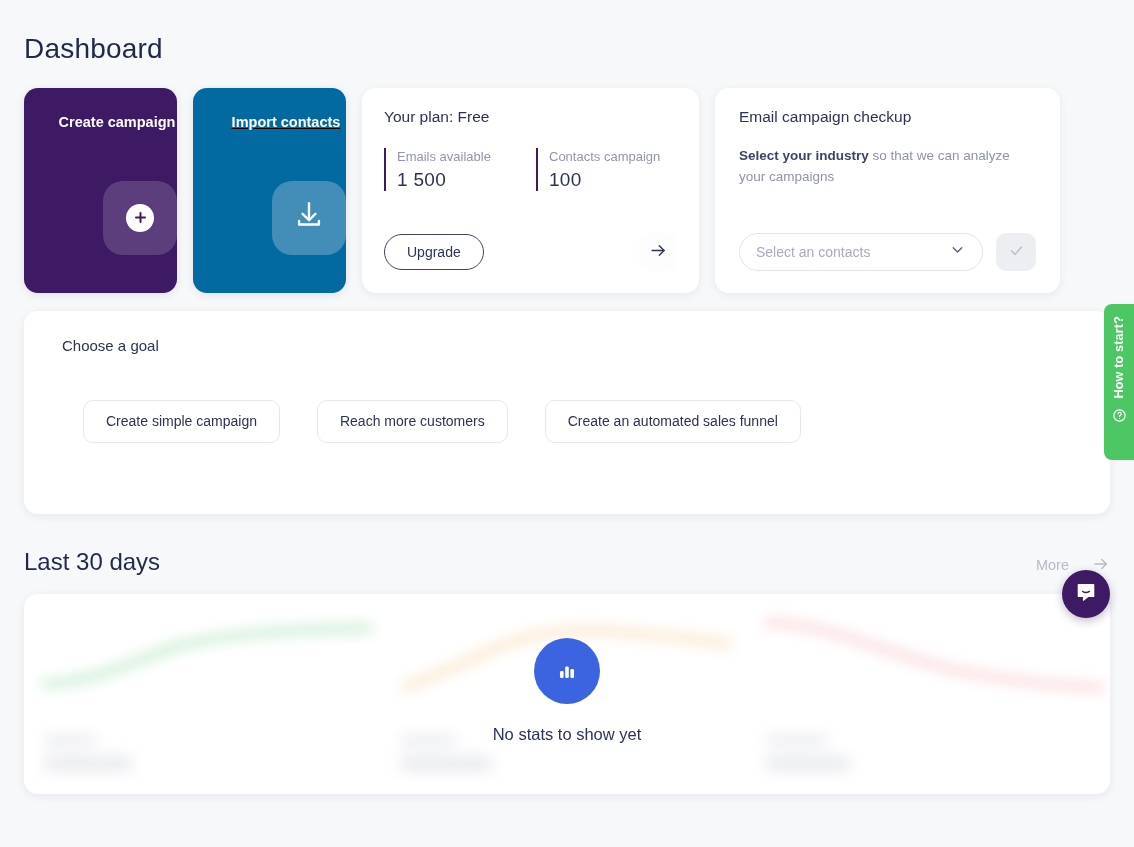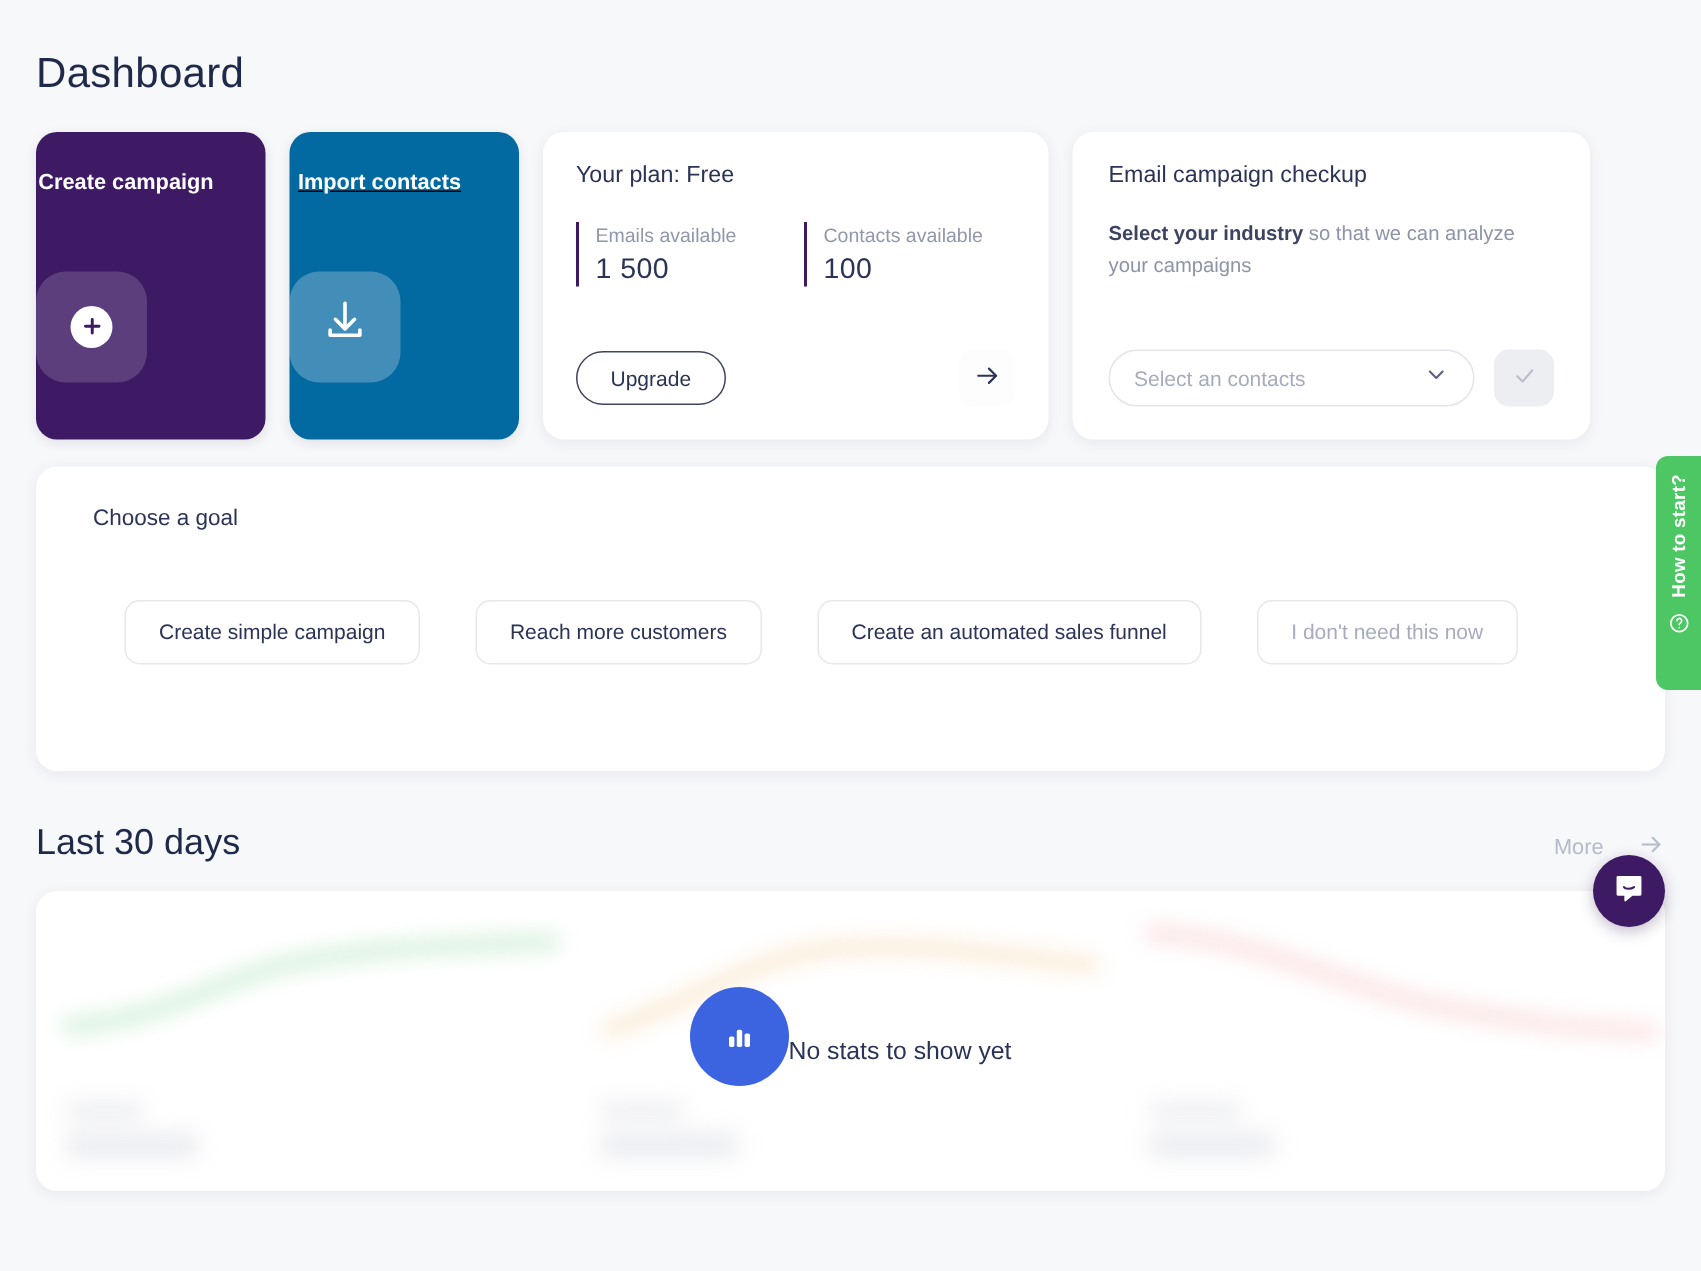--- a/index.html
+++ b/index.html
@@ -14,21 +14,21 @@
   .page-title {
     font-size: 28px; color: #1f2a4a; font-weight: 400;
     letter-spacing: .2px; padding-top: 32px; line-height: 1.2;
   }
 
   
   .top-row { display: flex; gap: 16px; margin-top: 22px; align-items: flex-start; }
 
   .action-card {
     width: 153px; height: 205px; border-radius: 14px;
-    display: flex; flex-direction: column; align-items: flex-start;
+    display: flex; flex-direction: column; align-items: flex-end;
     padding-top: 22px; cursor: pointer; position: relative;
     box-shadow: 0 2px 8px rgba(30,30,60,.10);
   }
   .action-card .ac-label {
     color: #fff; font-size: 14.5px; font-weight: 700; text-align: center;
     line-height: 1.7; width: 120px;
   }
   .action-card .ac-iconbox {
     width: 74px; height: 74px; border-radius: 20px; margin-top: auto;
     margin-bottom: 38px; display: flex; align-items: center; justify-content: center;
@@ -105,21 +105,21 @@
 
   .stats-panel {
     margin-top: 18px; height: 200px; position: relative; overflow: hidden;
   }
   .blur-layer { position: absolute; inset: 0; filter: blur(7px); opacity: .55; }
   .spark { position: absolute; height: 90px; }
   .sk-labels { position: absolute; bottom: 22px; display: flex; flex-direction: column; gap: 9px; }
   .sk-bar { background: #dcdee6; border-radius: 4px; height: 11px; }
 
   .empty-state {
-    position: absolute; inset: 0; display: flex; 
+    position: absolute; inset: 0; display: flex; flex-direction: column;
     align-items: center; justify-content: center; padding-bottom: 6px;
   }
   .empty-icon {
     width: 66px; height: 66px; border-radius: 50%; background: #3d64e0;
     display: flex; align-items: center; justify-content: center;
   }
   .empty-title { font-size: 16.5px; color: #2b3356; margin-top: 21px; }
   .empty-sub { font-size: 14px; color: #4a5374; margin-top: 10px; }
 
   
@@ -177,21 +177,21 @@
     </div>
 
     <div class="panel plan-card">
       <div class="plan-title">Your plan: Free</div>
       <div class="plan-stats">
         <div class="stat s1">
           <div class="stat-label">Emails available</div>
           <div class="stat-value">1 500</div>
         </div>
         <div class="stat">
-          <div class="stat-label">Contacts available</div>
+          <div class="stat-label">Contacts campaign</div>
           <div class="stat-value">100</div>
         </div>
       </div>
       <div class="plan-actions">
         <button class="btn-outline">Upgrade</button>
         <button class="arrow-btn">
           <span>
             <svg width="19" height="19" viewBox="0 0 24 24" fill="none" stroke="#2b3356" stroke-width="1.8" stroke-linecap="round" stroke-linejoin="round">
                 <path d="M4 12h15"></path>
                 <path d="M13 6l6 6-6 6"></path>
@@ -225,21 +225,20 @@
       </div>
     </div>
   </div>
 
   <div class="panel goal-panel">
     <div class="goal-title">Choose a goal</div>
     <div class="goal-btns">
       <button class="goal-btn">Create simple campaign</button>
       <button class="goal-btn">Reach more customers</button>
       <button class="goal-btn">Create an automated sales funnel</button>
-      <button class="goal-btn muted">I don't need this now</button>
     </div>
   </div>
 
   <div class="l30-head">
     <div class="l30-title">Last 30 days</div>
     <div class="more-link">
       <span>More</span>
       <span>
         <svg width="18" height="18" viewBox="0 0 24 24" fill="none" stroke="#b7bac9" stroke-width="1.8" stroke-linecap="round" stroke-linejoin="round">
             <path d="M4 12h15"></path>

